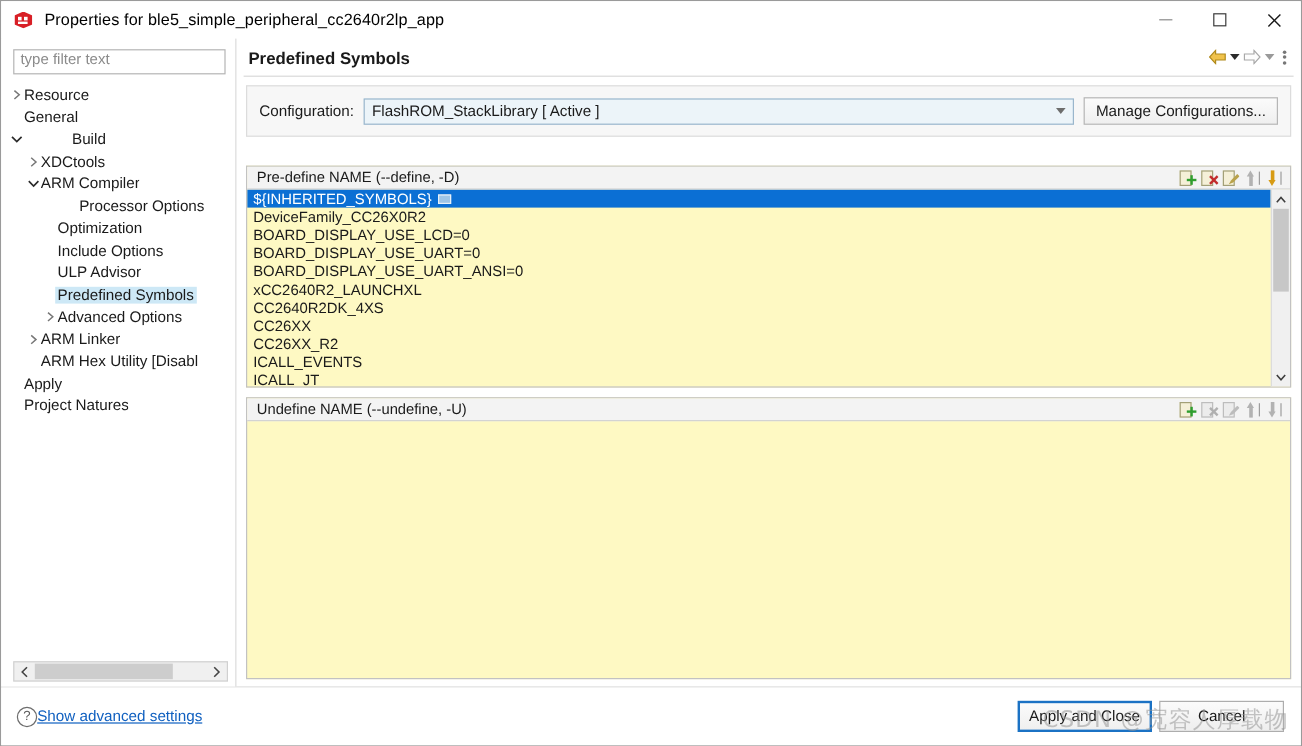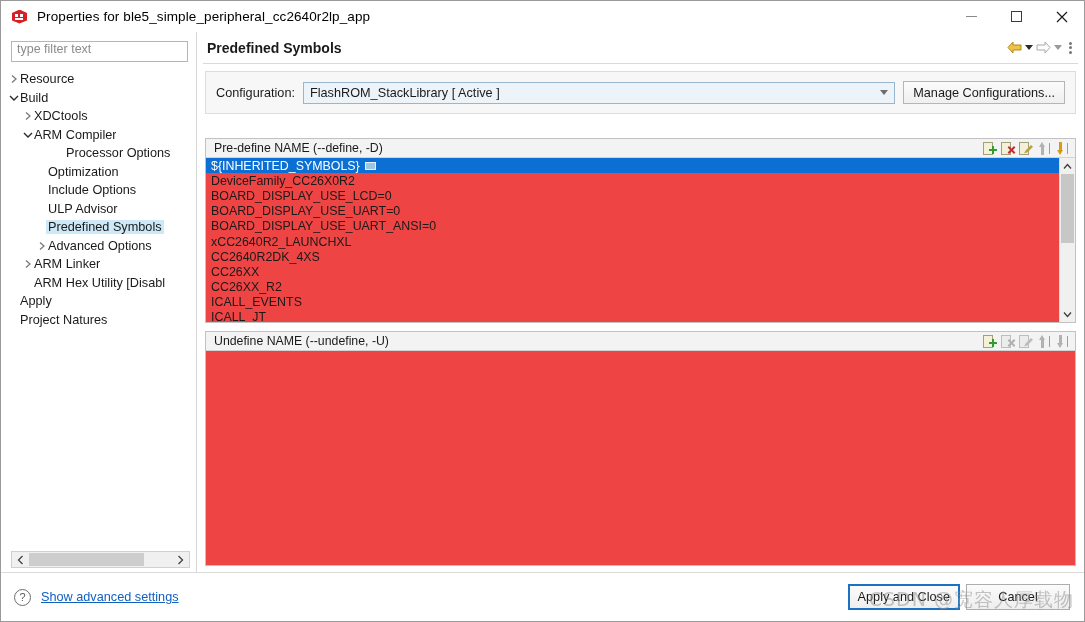--- a/index.html
+++ b/index.html
@@ -173,21 +173,21 @@
     border: 1px solid #b6b6b6;
     background: linear-gradient(#fbfbfb, #efefef);
     padding: 0 9px;
     font-size: 12.7px; color: #1a1a1a;
     display: flex; align-items: center; white-space: nowrap;
   }
 
   .list-group { margin-top: 8px; flex: 1 1 auto; display: flex; flex-direction: column; min-height: 0; }
   .listpanel {
     border: 1px solid #c2c2c2;
-    background: #ef4444;
+    background: #fef9c3;
     display: flex; flex-direction: column;
     min-height: 0;
   }
   .lp-top { flex: 0 0 185px; }
   .lp-bot { flex: 1 1 auto; margin-top: 8px; }
   .lhead {
     height: 19px; flex: 0 0 19px;
     background: #f3f3f3;
     border-bottom: 1px solid #d3d3d3;
     display: flex; align-items: center;
@@ -272,21 +272,21 @@
     padding: 0 14px 0 13px;
     background: #ffffff;
     position: relative;
   }
   .help-icon {
     width: 17px; height: 17px; border: 1.4px solid #6d6d6d; border-radius: 50%;
     display: flex; align-items: center; justify-content: center;
     font-size: 11px; color: #5a5a5a; flex: 0 0 17px;
   }
   .adv-link {
-    margin-left: 10px; font-size: 12.7px; color: #1060c0;
+    font-size: 12.7px; color: #1060c0;
     text-decoration: underline;
   }
   .footer-btns { margin-left: auto; display: flex; align-items: center; gap: 6px; }
   .fbtn {
     height: 26px; min-width: 104px;
     border: 1px solid #adadad;
     background: linear-gradient(#fbfbfb, #eeeeee);
     font-size: 12.7px; color: #1a1a1a;
     display: flex; align-items: center; justify-content: center;
     padding: 0 8px;
@@ -338,20 +338,24 @@
       <div class="tree" id="tree">
           <div class="tnode" style="padding-left: 6px;">
             <span class="tw">
               <svg width="8" height="10" viewBox="0 0 8 10">
                 <path d="M2 1.5 L6 5 L2 8.5" stroke="#777" stroke-width="1.25" fill="none"></path>
               </svg>
             </span>
             <span class="tlabel">Resource</span>
           </div>
           <div class="tnode" style="padding-left: 6px;">
+            <span class="tw"></span>
+            <span class="tlabel">General</span>
+          </div>
+          <div class="tnode" style="padding-left: 6px; gap: 40px;">
             <span class="tw">
               <svg width="10" height="8" viewBox="0 0 10 8">
                 <path d="M1 2 L5 6 L9 2" stroke="#2b2b2b" stroke-width="1.4" fill="none"></path>
               </svg>
             </span>
             <span class="tlabel">Build</span>
           </div>
           <div class="tnode" style="padding-left: 20px;">
             <span class="tw">
               <svg width="8" height="10" viewBox="0 0 8 10">

